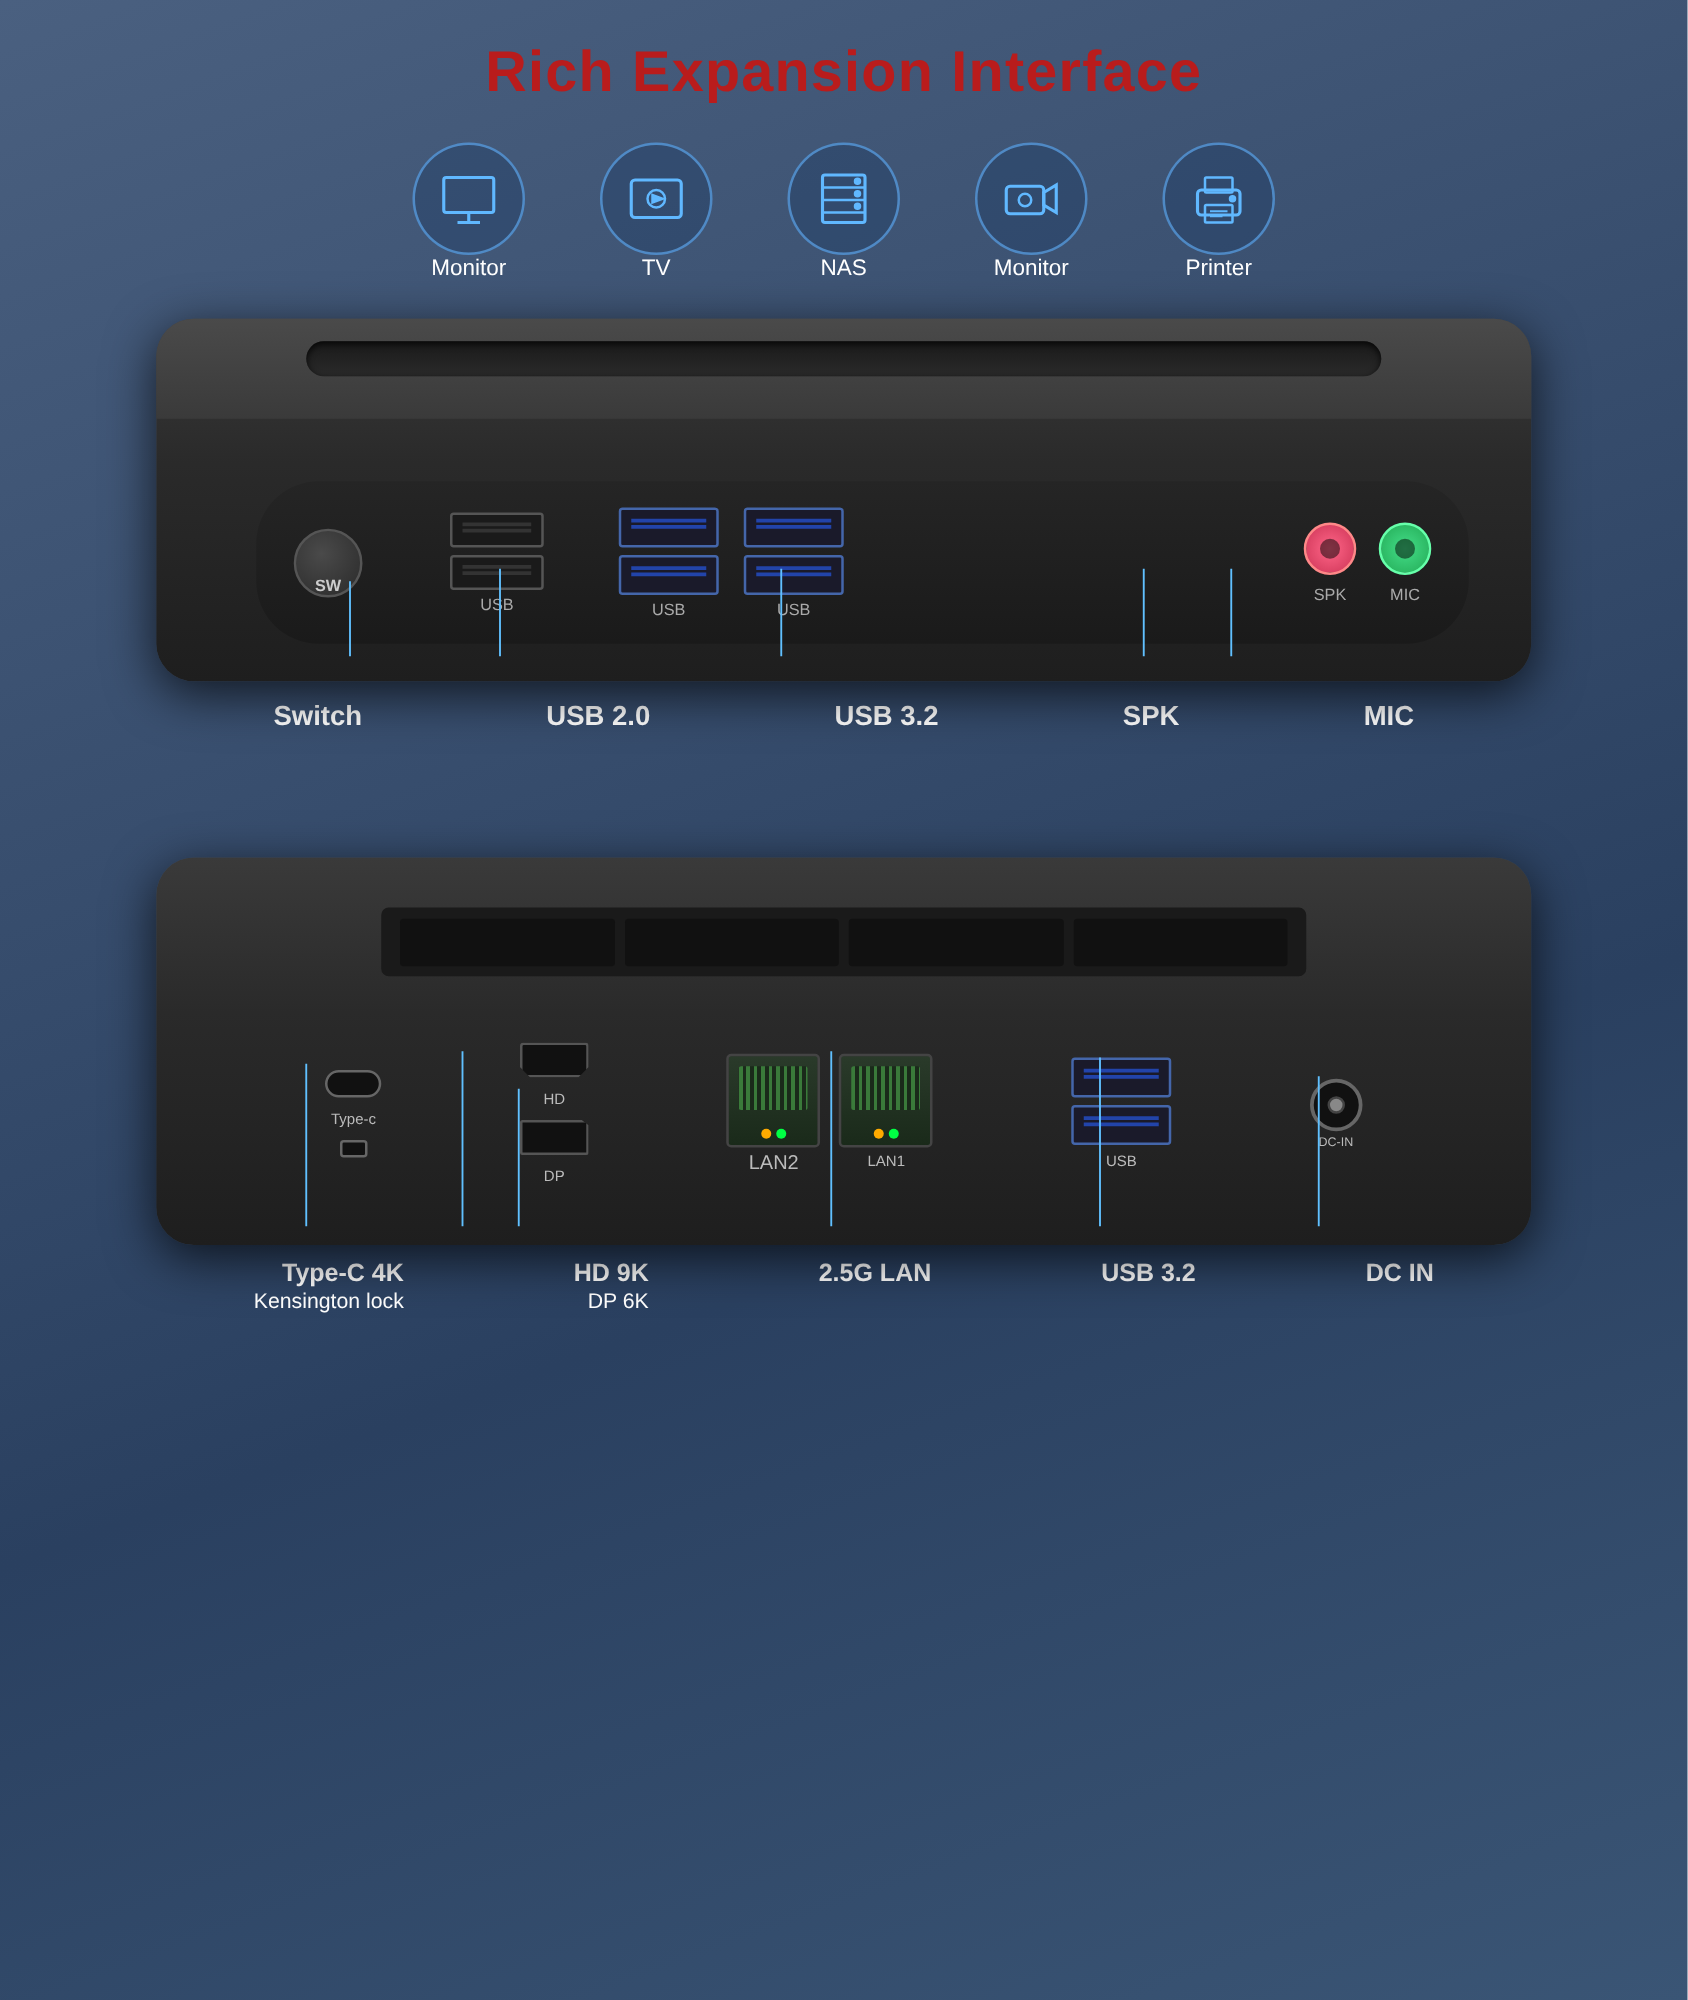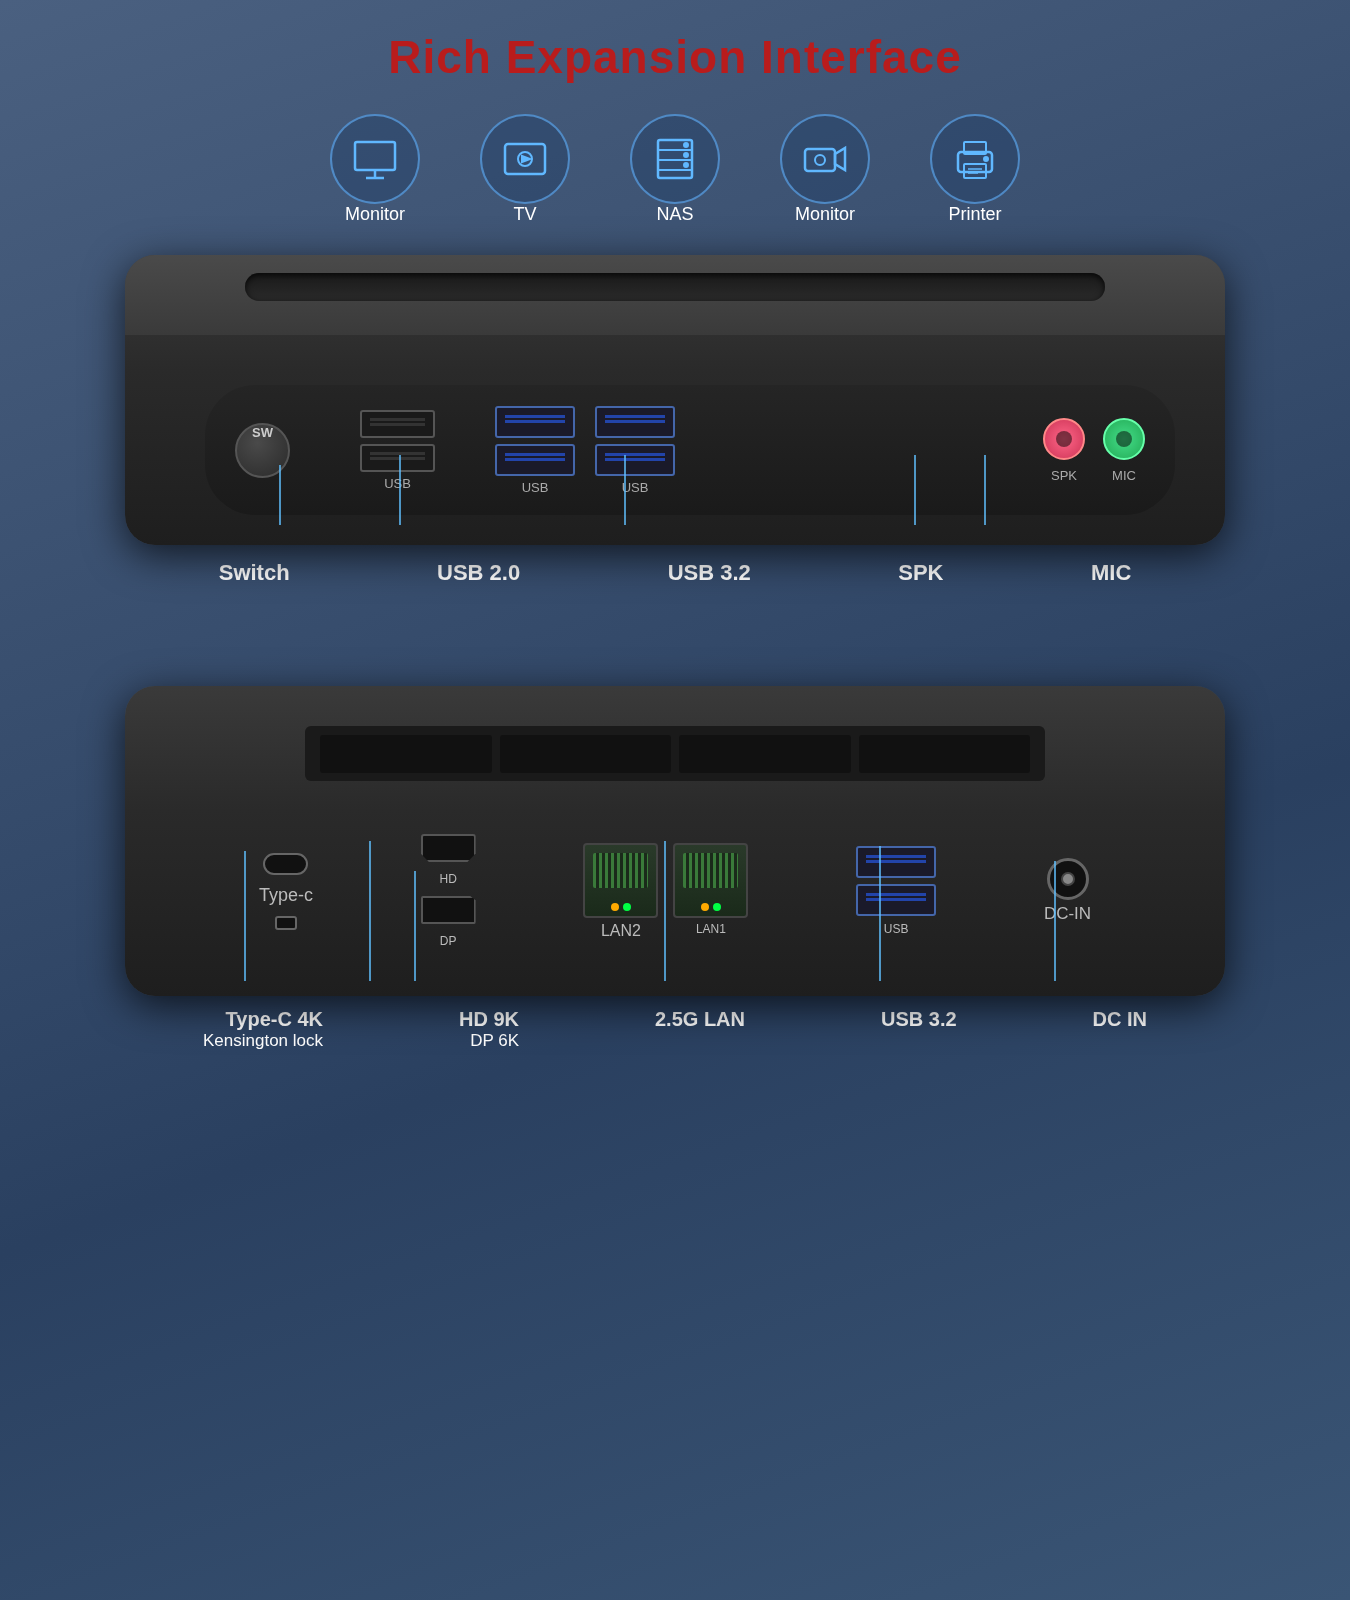--- a/index.html
+++ b/index.html
@@ -123,21 +123,21 @@
     }
 
     
     .sw-button {
       width: 55px;
       height: 55px;
       border-radius: 50%;
       background: radial-gradient(circle at 40% 35%, #4a4a4a, #2a2a2a);
       border: 2px solid #555;
       display: flex;
-      align-items: flex-start;
+      align-items: flex-end;
       justify-content: center;
       flex-shrink: 0;
     }
 
     .sw-label {
       color: #ccc;
       font-size: 13px;
       font-weight: bold;
     }
 
@@ -667,21 +667,21 @@
         <div class="vent-slot"></div>
         <div class="vent-slot"></div>
         <div class="vent-slot"></div>
         <div class="vent-slot"></div>
       </div>
 
       <div class="ports-area-back">
 
         <div class="typec-group">
           <div class="typec-port"></div>
-          <div style="color:#bbb;font-size:18px;text-align:center;">Type-c</div>
+          <div style="color:#bbb;font-size:12px;text-align:center;">Type-c</div>
           <div class="kensington-port"></div>
         </div>
 
         <div class="hdmi-dp-group">
           <div class="hdmi-port"></div>
           <div style="color:#bbb;font-size:12px;text-align:center;">HD</div>
           <div class="dp-port"></div>
           <div style="color:#bbb;font-size:12px;text-align:center;">DP</div>
         </div>
 
@@ -709,21 +709,21 @@
         <div class="usb32-back-group">
           <div class="usb-port-3" style="width:80px;height:32px;"></div>
           <div class="usb-port-3" style="width:80px;height:32px;"></div>
           <div style="color:#bbb;font-size:12px;text-align:center;">USB</div>
         </div>
 
         <div style="display:flex;flex-direction:column;align-items:center;gap:4px;">
           <div class="dcin-port">
             <div class="dcin-inner"></div>
           </div>
-          <div style="color:#bbb;font-size:17px;">DC-IN</div>
+          <div style="color:#bbb;font-size:10px;">DC-IN</div>
         </div>
 
       </div>
 
       <svg class="connector-svg" viewBox="0 0 1100 310" xmlns="http://www.w3.org/2000/svg">
 
         <line class="connector-line" x1="120" y1="165" x2="120" y2="295"></line>
 
         <line class="connector-line" x1="245" y1="155" x2="245" y2="295"></line>
 

